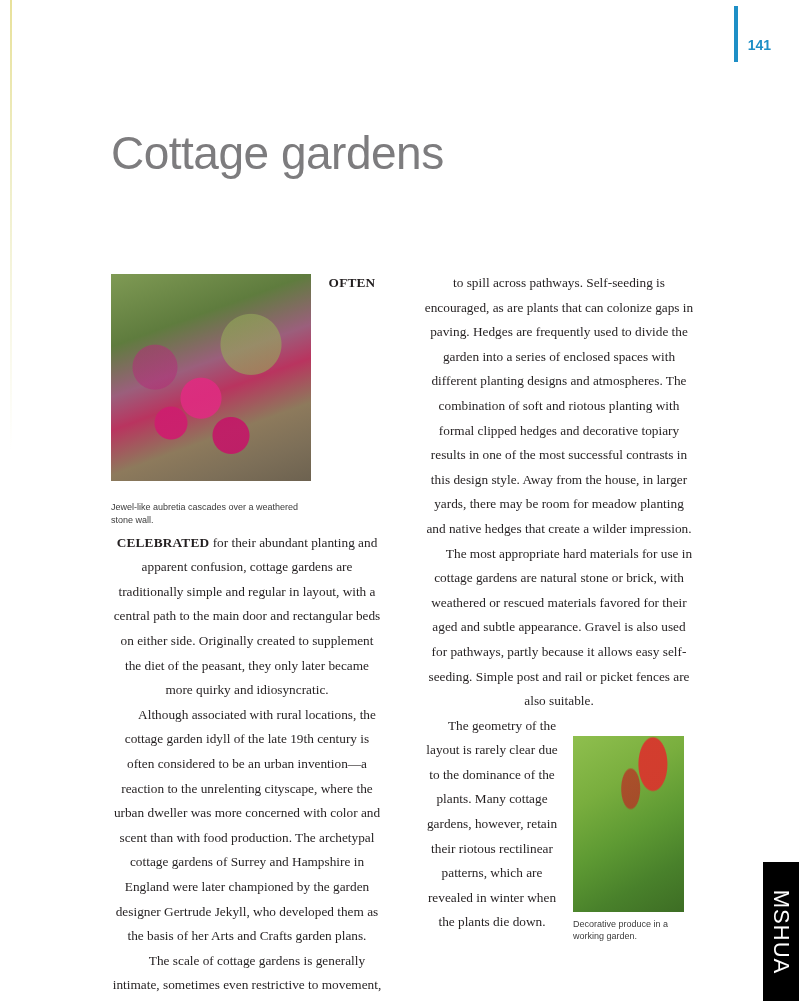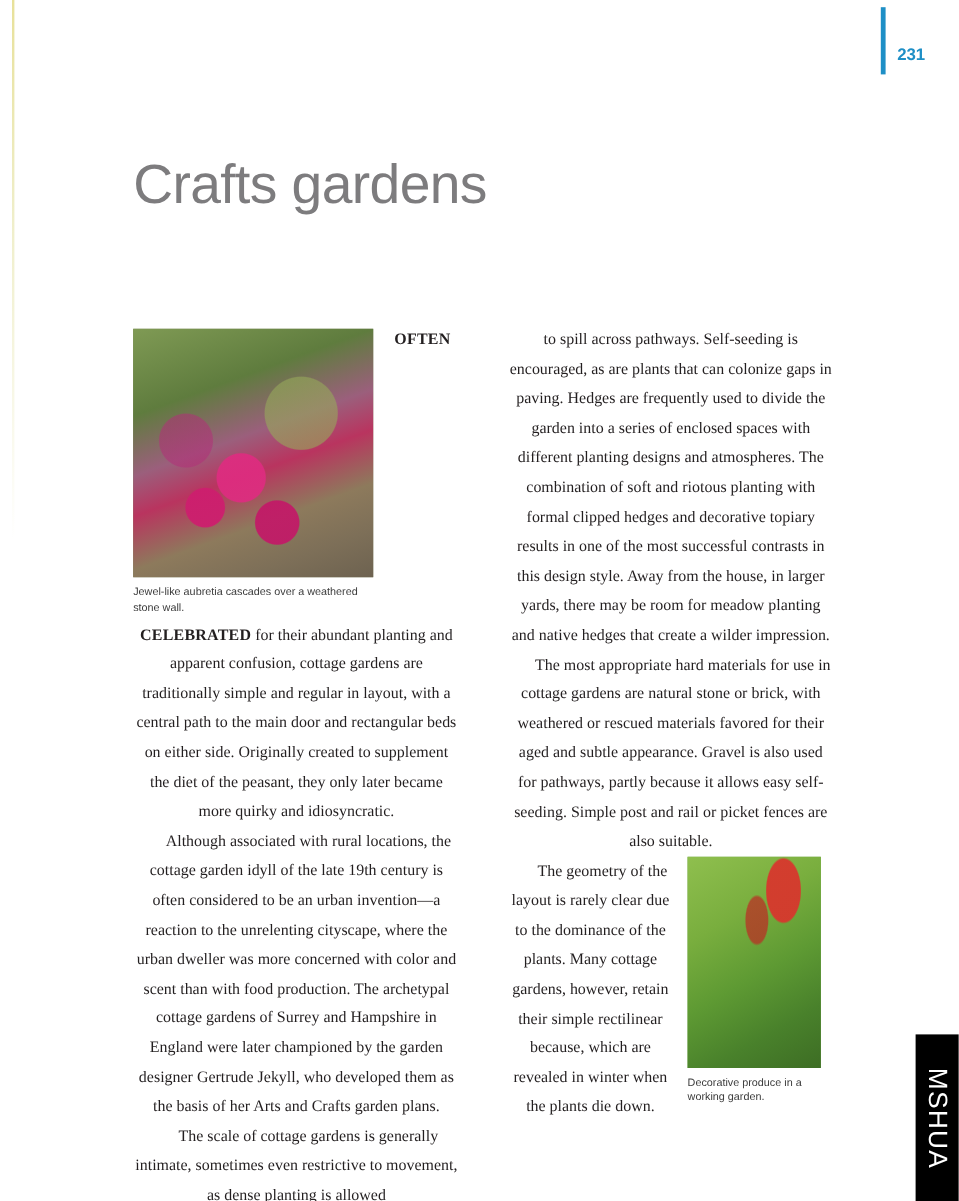--- a/index.html
+++ b/index.html
@@ -115,32 +115,32 @@
     background:
       radial-gradient(circle at 30% 72%, rgba(205,30,110,0.95) 0 16px, rgba(205,30,110,0) 17px),
       radial-gradient(circle at 45% 60%, rgba(222,44,128,0.92) 0 20px, rgba(222,44,128,0) 21px),
       radial-gradient(circle at 60% 78%, rgba(196,22,104,0.9) 0 18px, rgba(196,22,104,0) 19px),
       radial-gradient(circle at 22% 45%, rgba(178,46,120,0.55) 0 22px, rgba(178,46,120,0) 23px),
       radial-gradient(circle at 70% 34%, rgba(150,170,90,0.6) 0 30px, rgba(150,170,90,0) 31px),
       linear-gradient(160deg, #7f9a54 0%, #5f7c3e 26%, #9b5f7c 44%, #b9345f 56%, #8d7a5c 72%, #7d6f58 86%, #6d6250 100%);
     background-color: #6e7b4a;
   }
   .fig1 .caption {
-    margin-top: 6px;
+    margin-top: 20px;
     font-family: "Liberation Sans", sans-serif;
     font-size: 9px;
     line-height: 12.5px;
     color: #3b3b3b;
   }
 
   
   .fig2 {
     float: right;
     width: 122px;
-    margin: 0 0 2px 12px;
+    margin: 22px 0 2px 12px;
   }
   .fig2 .photo {
     width: 111px;
     height: 176px;
     background:
       radial-gradient(ellipse at 72% 16%, rgba(215,55,45,0.95) 0 14px, rgba(215,55,45,0) 15px),
       radial-gradient(ellipse at 52% 30%, rgba(190,40,35,0.7) 0 9px, rgba(190,40,35,0) 10px),
       linear-gradient(150deg, #8fbf4e 0%, #79ae3e 30%, #5e9a33 55%, #49812b 78%, #3d6d24 100%);
     background-color: #5d9a33;
   }
@@ -152,44 +152,44 @@
     color: #3b3b3b;
   }
 </style>
 </head>
 <body>
 
 <div class="left-rule"></div>
 
 <div class="folio">
   <div class="folio-bar"></div>
-  <div class="folio-num">231</div>
+  <div class="folio-num">141</div>
 </div>
 
 <div class="side-tab">
   <span>MSHUA</span>
 </div>
 
-<h1 class="title">Crafts gardens</h1>
+<h1 class="title">Cottage gardens</h1>
 
 <div class="columns">
 
   <div class="col col-left">
     <figure class="fig1">
       <div class="photo"></div>
       <figcaption class="caption">Jewel-like aubretia cascades over a weathered stone wall.</figcaption>
     </figure>
     <p><span class="lead">OFTEN CELEBRATED</span><span> for their abundant planting and apparent confusion, cottage gardens are traditionally simple and regular in layout, with a central path to the main door and rectangular beds on either side. Originally created to supplement the diet of the peasant, they only later became more quirky and idiosyncratic.</span></p>
     <p class="indent">Although associated with rural locations, the cottage garden idyll of the late 19th century is often considered to be an urban invention—a reaction to the unrelenting cityscape, where the urban dweller was more concerned with color and scent than with food production. The archetypal cottage gardens of Surrey and Hampshire in England were later championed by the garden designer Gertrude Jekyll, who developed them as the basis of her Arts and Crafts garden plans.</p>
     <p class="indent">The scale of cottage gardens is generally intimate, sometimes even restrictive to movement, as dense planting is allowed</p>
   </div>
 
   <div class="col col-right">
     <p>to spill across pathways. Self-seeding is encouraged, as are plants that can colonize gaps in paving. Hedges are frequently used to divide the garden into a series of enclosed spaces with different planting designs and atmospheres. The combination of soft and riotous planting with formal clipped hedges and decorative topiary results in one of the most successful contrasts in this design style. Away from the house, in larger yards, there may be room for meadow planting and native hedges that create a wilder impression.</p>
     <p class="indent">The most appropriate hard materials for use in cottage gardens are natural stone or brick, with weathered or rescued materials favored for their aged and subtle appearance. Gravel is also used for pathways, partly because it allows easy self-seeding. Simple post and rail or picket fences are also suitable.</p>
     <figure class="fig2">
       <div class="photo"></div>
       <figcaption class="caption">Decorative produce in a working garden.</figcaption>
     </figure>
-    <p class="indent">The geometry of the layout is rarely clear due to the dominance of the plants. Many cottage gardens, however, retain their simple rectilinear because, which are revealed in winter when the plants die down.</p>
+    <p class="indent">The geometry of the layout is rarely clear due to the dominance of the plants. Many cottage gardens, however, retain their riotous rectilinear patterns, which are revealed in winter when the plants die down.</p>
   </div>
 
 </div>
 
 </body></html>

